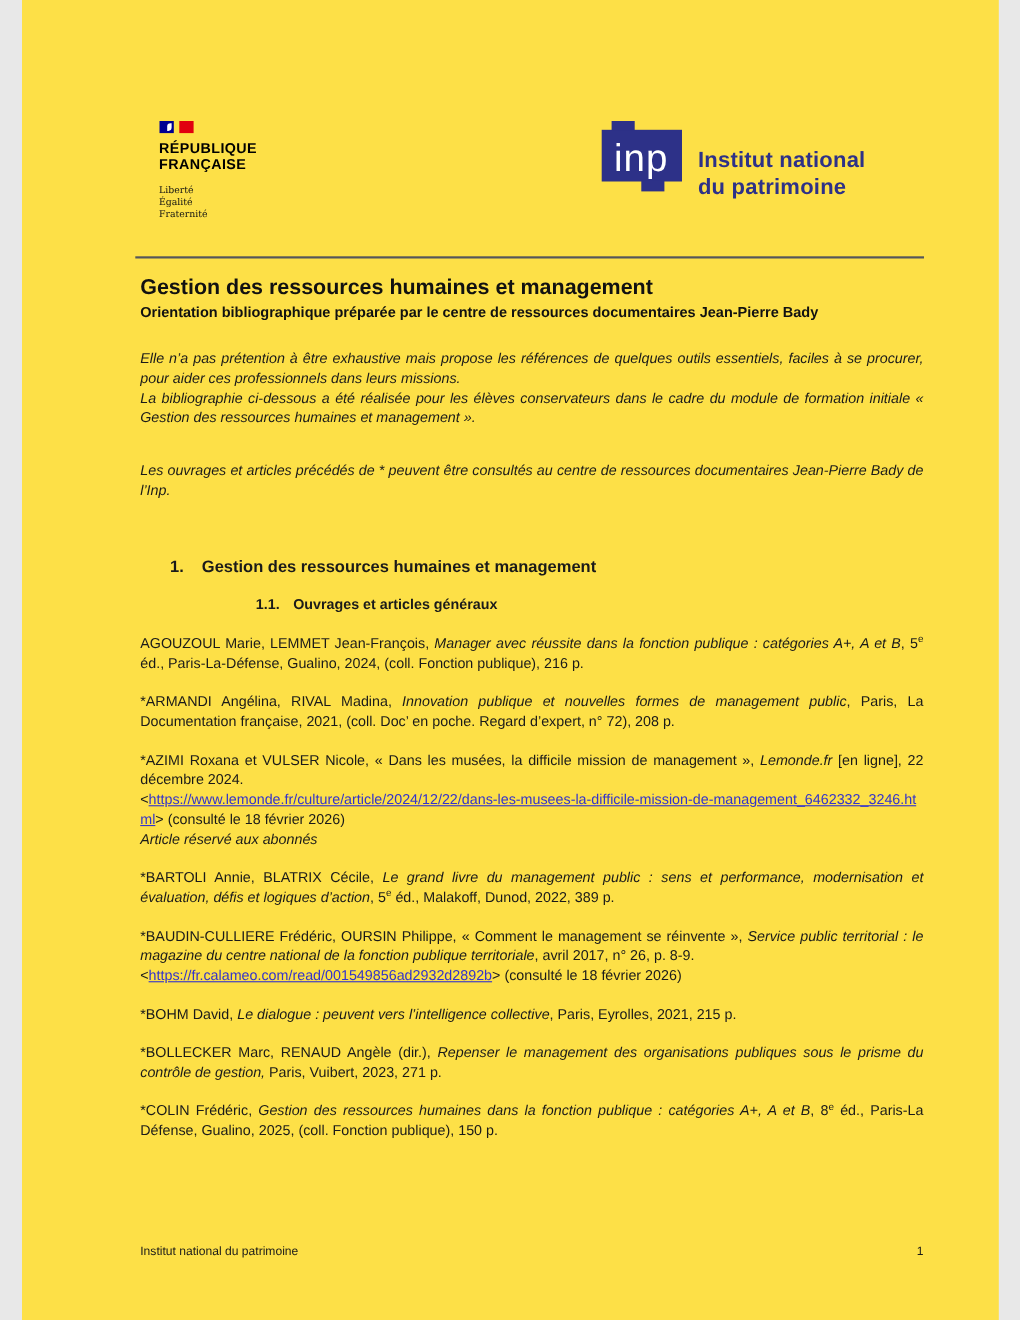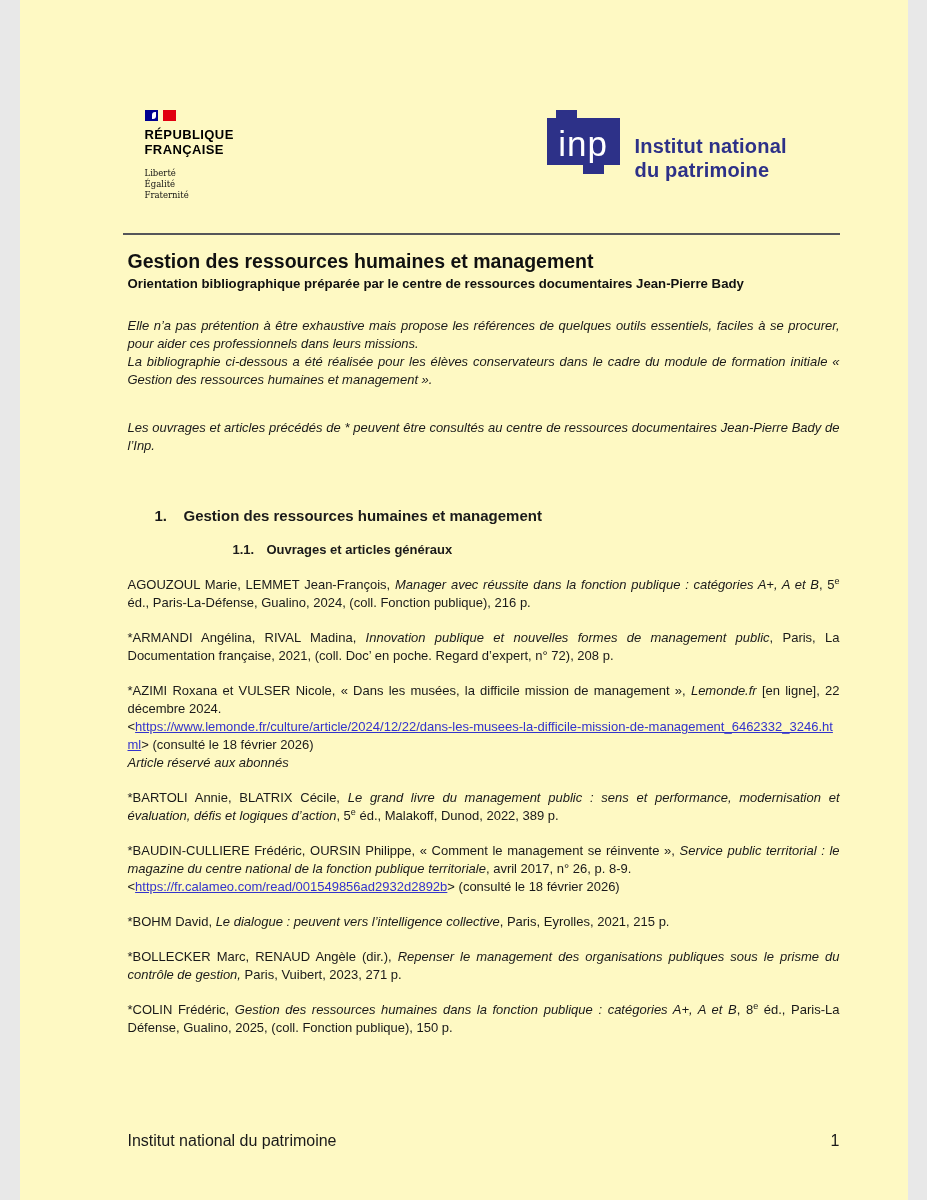--- a/index.html
+++ b/index.html
@@ -1,21 +1,21 @@
 <!DOCTYPE html>
 <html lang="fr"><head>
 <meta charset="utf-8">
 <style>
   * { box-sizing: border-box; margin: 0; padding: 0; }
   html, body { background: #e8e8e8; }
   .page {
     position: relative;
     width: 888px; height: 1200px;
     margin: 0 auto;
-    background: #fef9c3;
+    background: #fde047;
     font-family: "Liberation Sans", sans-serif;
     color: #1a1a1a;
     overflow: hidden;
     padding-left: 41px;
   }
 
   
   .marianne { position: absolute; left: 125px; top: 110px; width: 110px; }
   .flags { display: flex; gap: 5px; margin-bottom: 6px; }
   .flag { width: 13px; height: 11px; display: block; position: relative; }
@@ -62,21 +62,21 @@
 
   .bib { margin-top: 19px; font-size: 13px; line-height: 18px; text-align: justify; }
   .bib .entry { margin-bottom: 17px; }
   .bib sup { font-size: 9px; vertical-align: super; line-height: 0; }
   .bib a.link { color: #3333cc; text-decoration: underline; word-break: break-all; }
 
   
   .footer {
     position: absolute; left: 108px; top: 1132px; width: 712px;
     display: flex; justify-content: space-between;
-    font-size: 16px; color: #1a1a1a;
+    font-size: 11px; color: #1a1a1a;
   }
 </style>
 </head>
 <body>
 
 <div class="page">
 
   <div class="marianne">
     <div class="flags">
       <span class="flag blue"></span>

